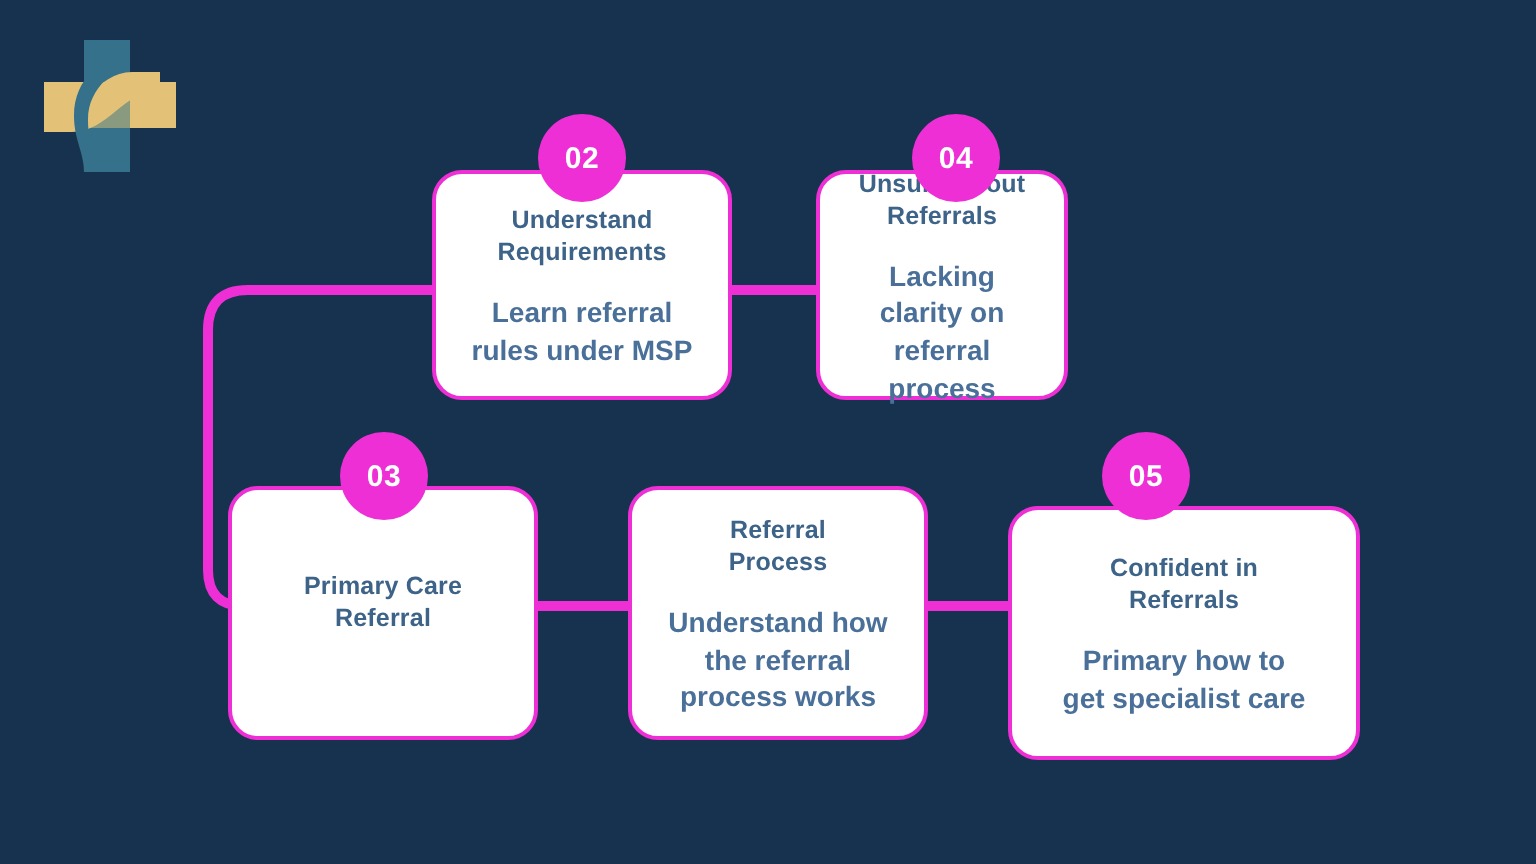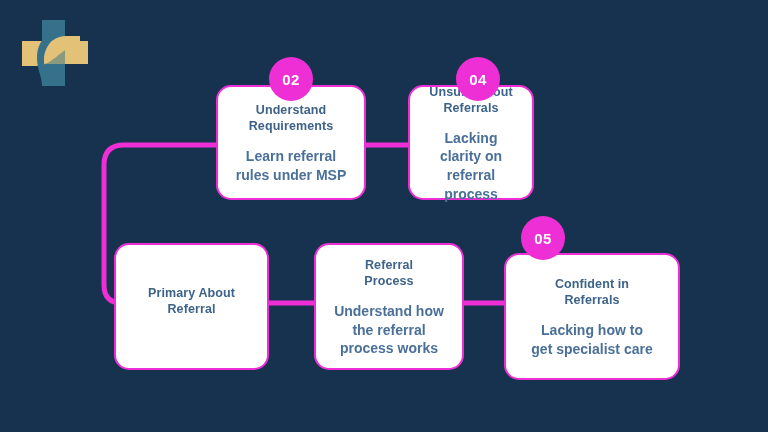--- a/index.html
+++ b/index.html
@@ -126,35 +126,38 @@
     <div class="card-title">Unsure About
 Referrals</div>
     <div class="card-desc">Lacking clarity on
 referral process</div>
   </div>
   <div class="badge" style="left:456px; top:57px;">
     <span>04</span>
   </div>
 
   <div class="card" style="left:114px; top:243px; width:155px; height:127px;">
-    <div class="card-title">Primary About
+    <div class="card-title">Primary Care
 Referral</div>
+  </div>
+  <div class="badge" style="left:170px; top:216px;">
+    <span>03</span>
   </div>
 
   <div class="card" style="left:314px; top:243px; width:150px; height:127px;">
     <div class="card-title">Referral
 Process</div>
     <div class="card-desc">Understand how
 the referral
 process works</div>
   </div>
 
   <div class="card" style="left:504px; top:253px; width:176px; height:127px;">
     <div class="card-title">Confident in
 Referrals</div>
-    <div class="card-desc">Lacking how to
+    <div class="card-desc">Primary how to
 get specialist care</div>
   </div>
-  <div class="badge" style="left:521px; top:216px;">
+  <div class="badge" style="left:551px; top:216px;">
     <span>05</span>
   </div>
 
 </div>
 
 </body></html>

